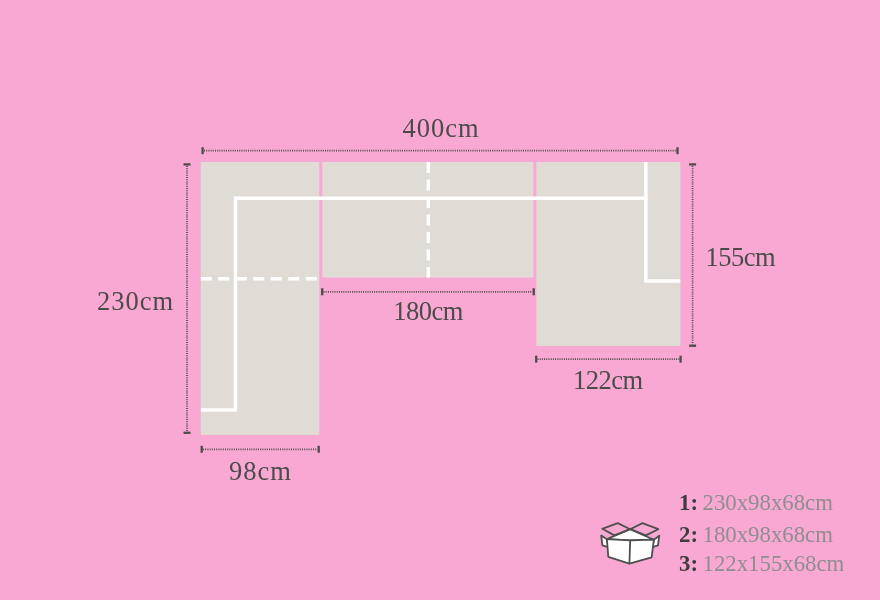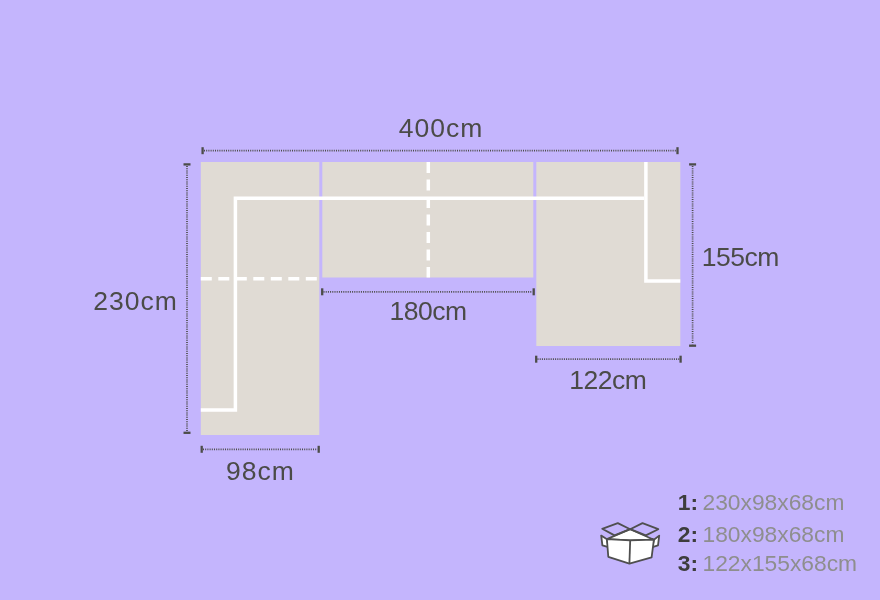--- a/index.html
+++ b/index.html
@@ -1,17 +1,17 @@
 <!DOCTYPE html>
 <html><head>
 <meta charset="utf-8">
 <style>
   html,body{margin:0;padding:0;background:#ffffff;}
-  .page{position:relative;width:880px;height:600px;background:#c4b5fd;overflow:hidden;
-        font-family:Liberation Sans, sans-serif;}
+  .page{position:relative;width:880px;height:600px;background:#f9a8d4;overflow:hidden;
+        font-family:Liberation Serif, serif;}
 </style>
 </head>
 <body>
 <div class="page">
 <svg width="880" height="600" viewBox="0 0 880 600" xmlns="http://www.w3.org/2000/svg">
 
   <rect x="200.8" y="162" width="118.5" height="273" fill="#e0dbd4"></rect>
 
   <rect x="322.3" y="162" width="211" height="115.5" fill="#e0dbd4"></rect>
 

